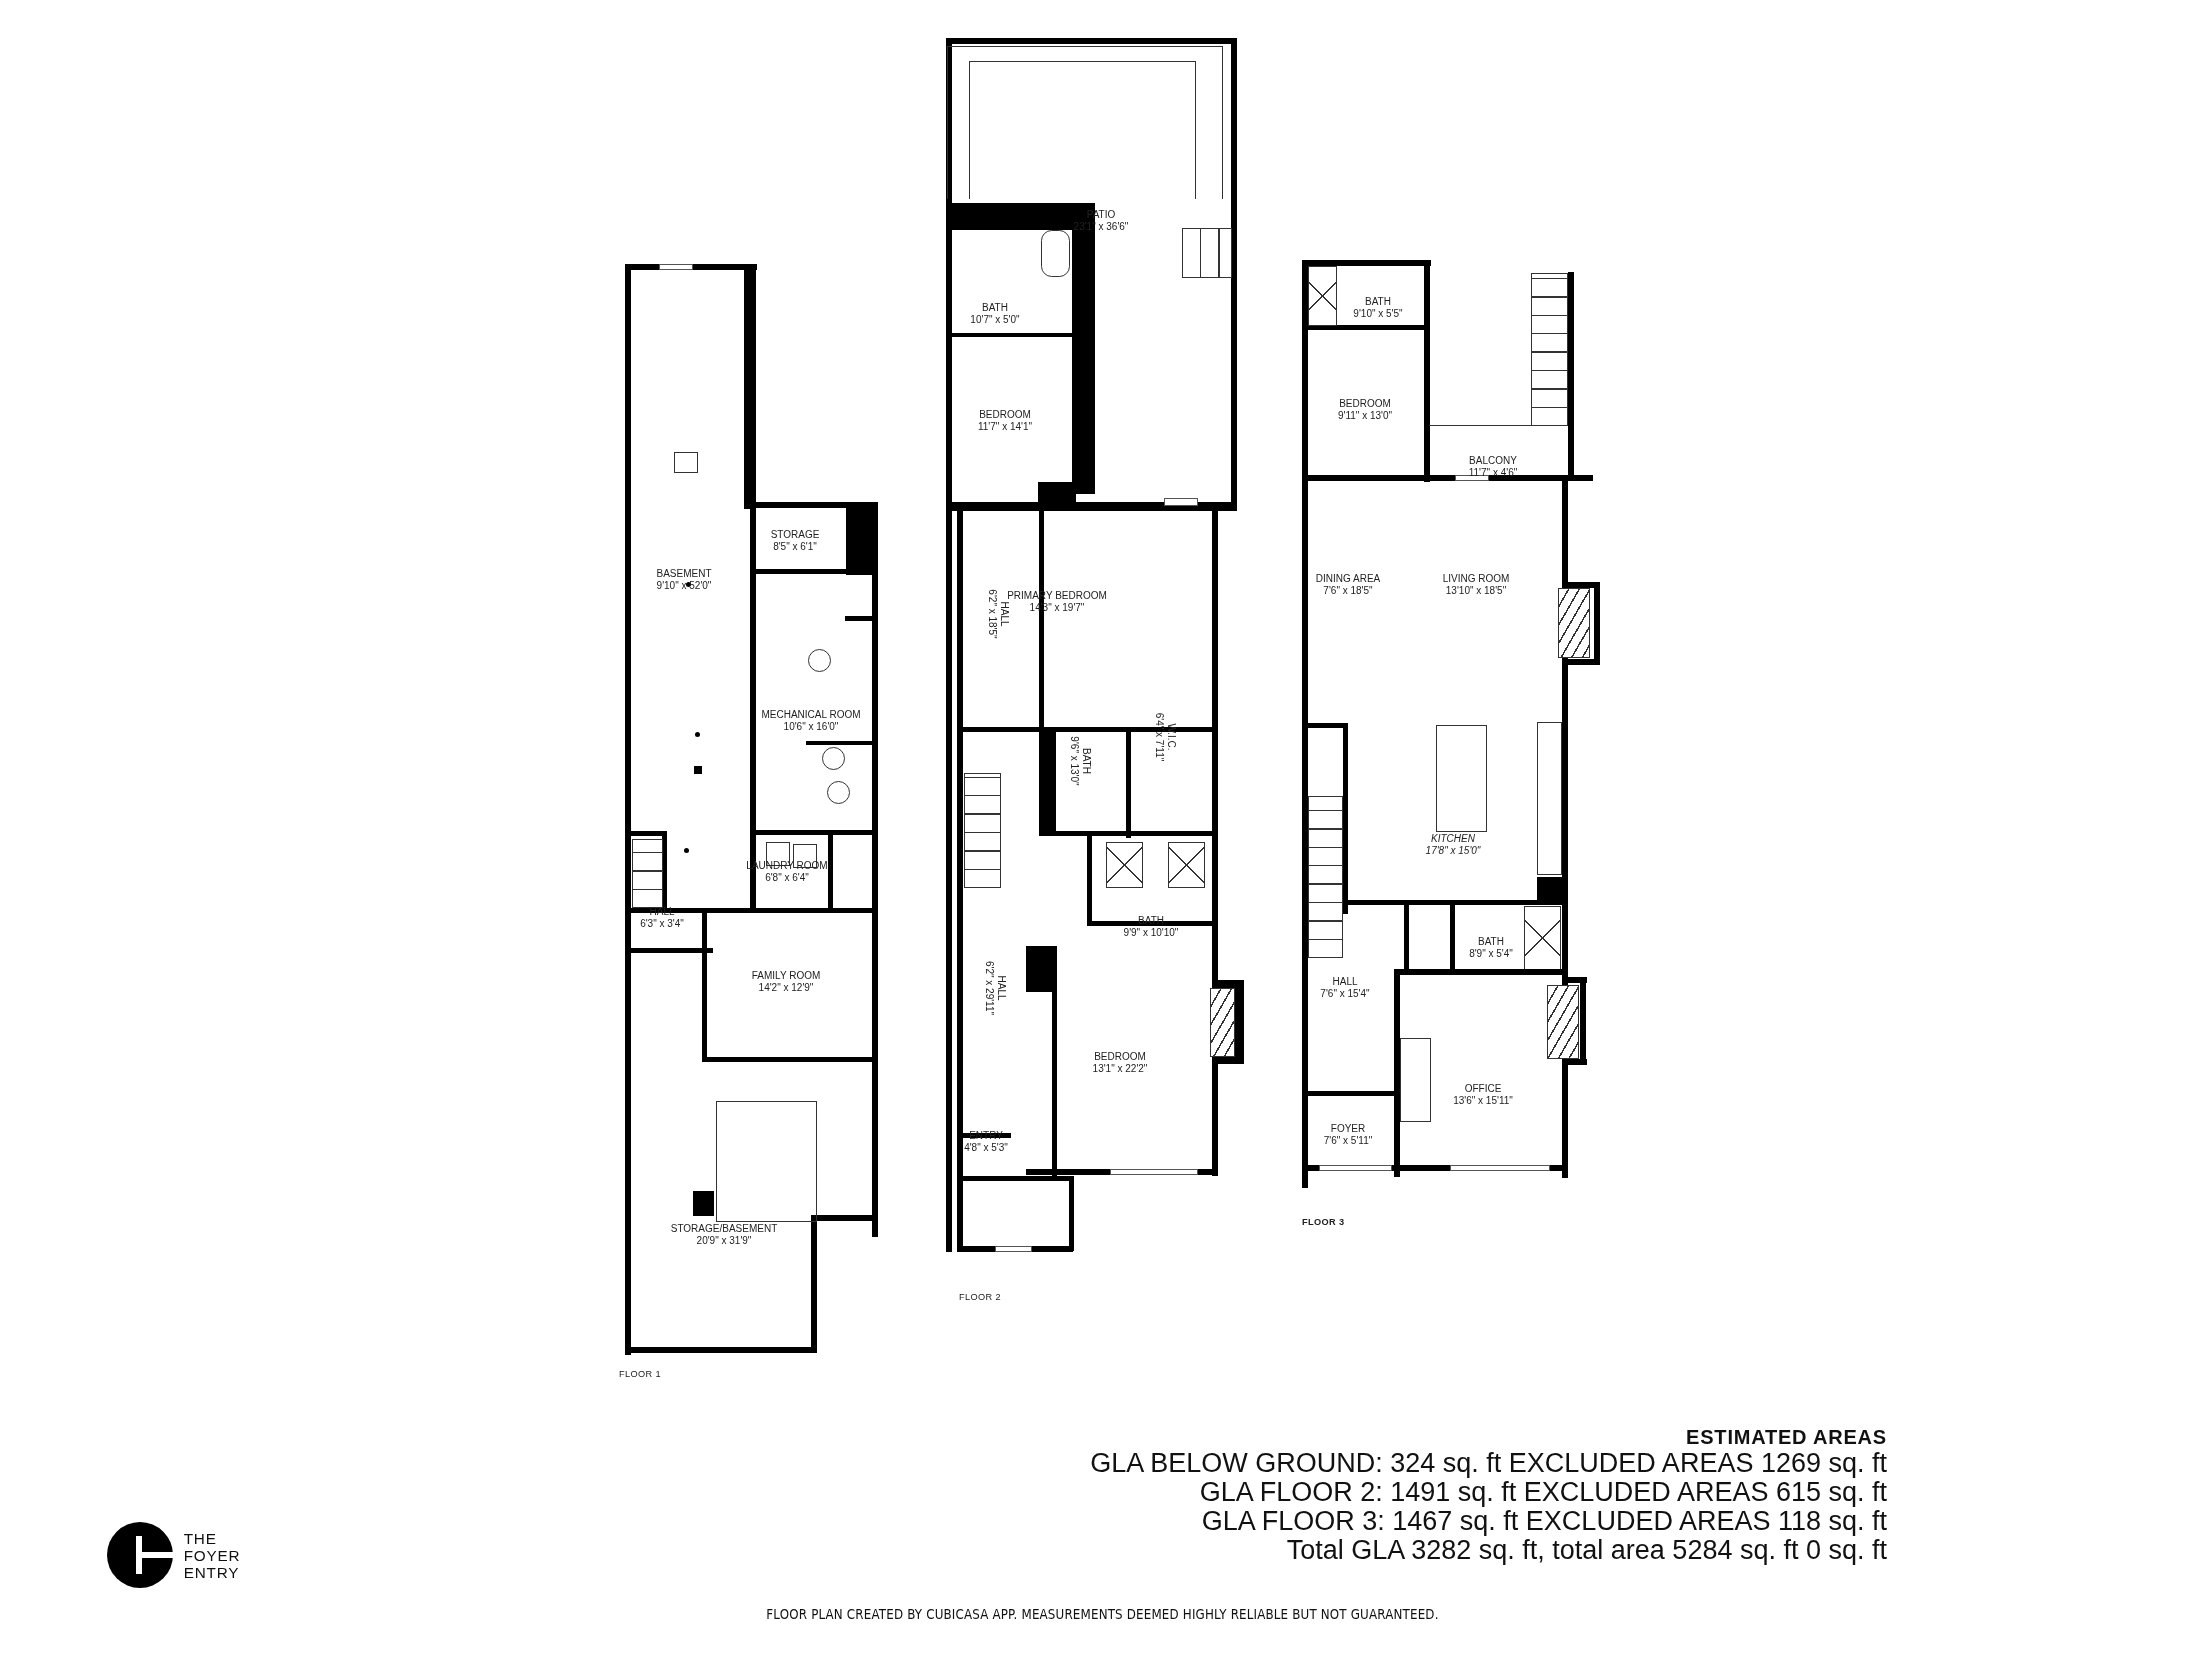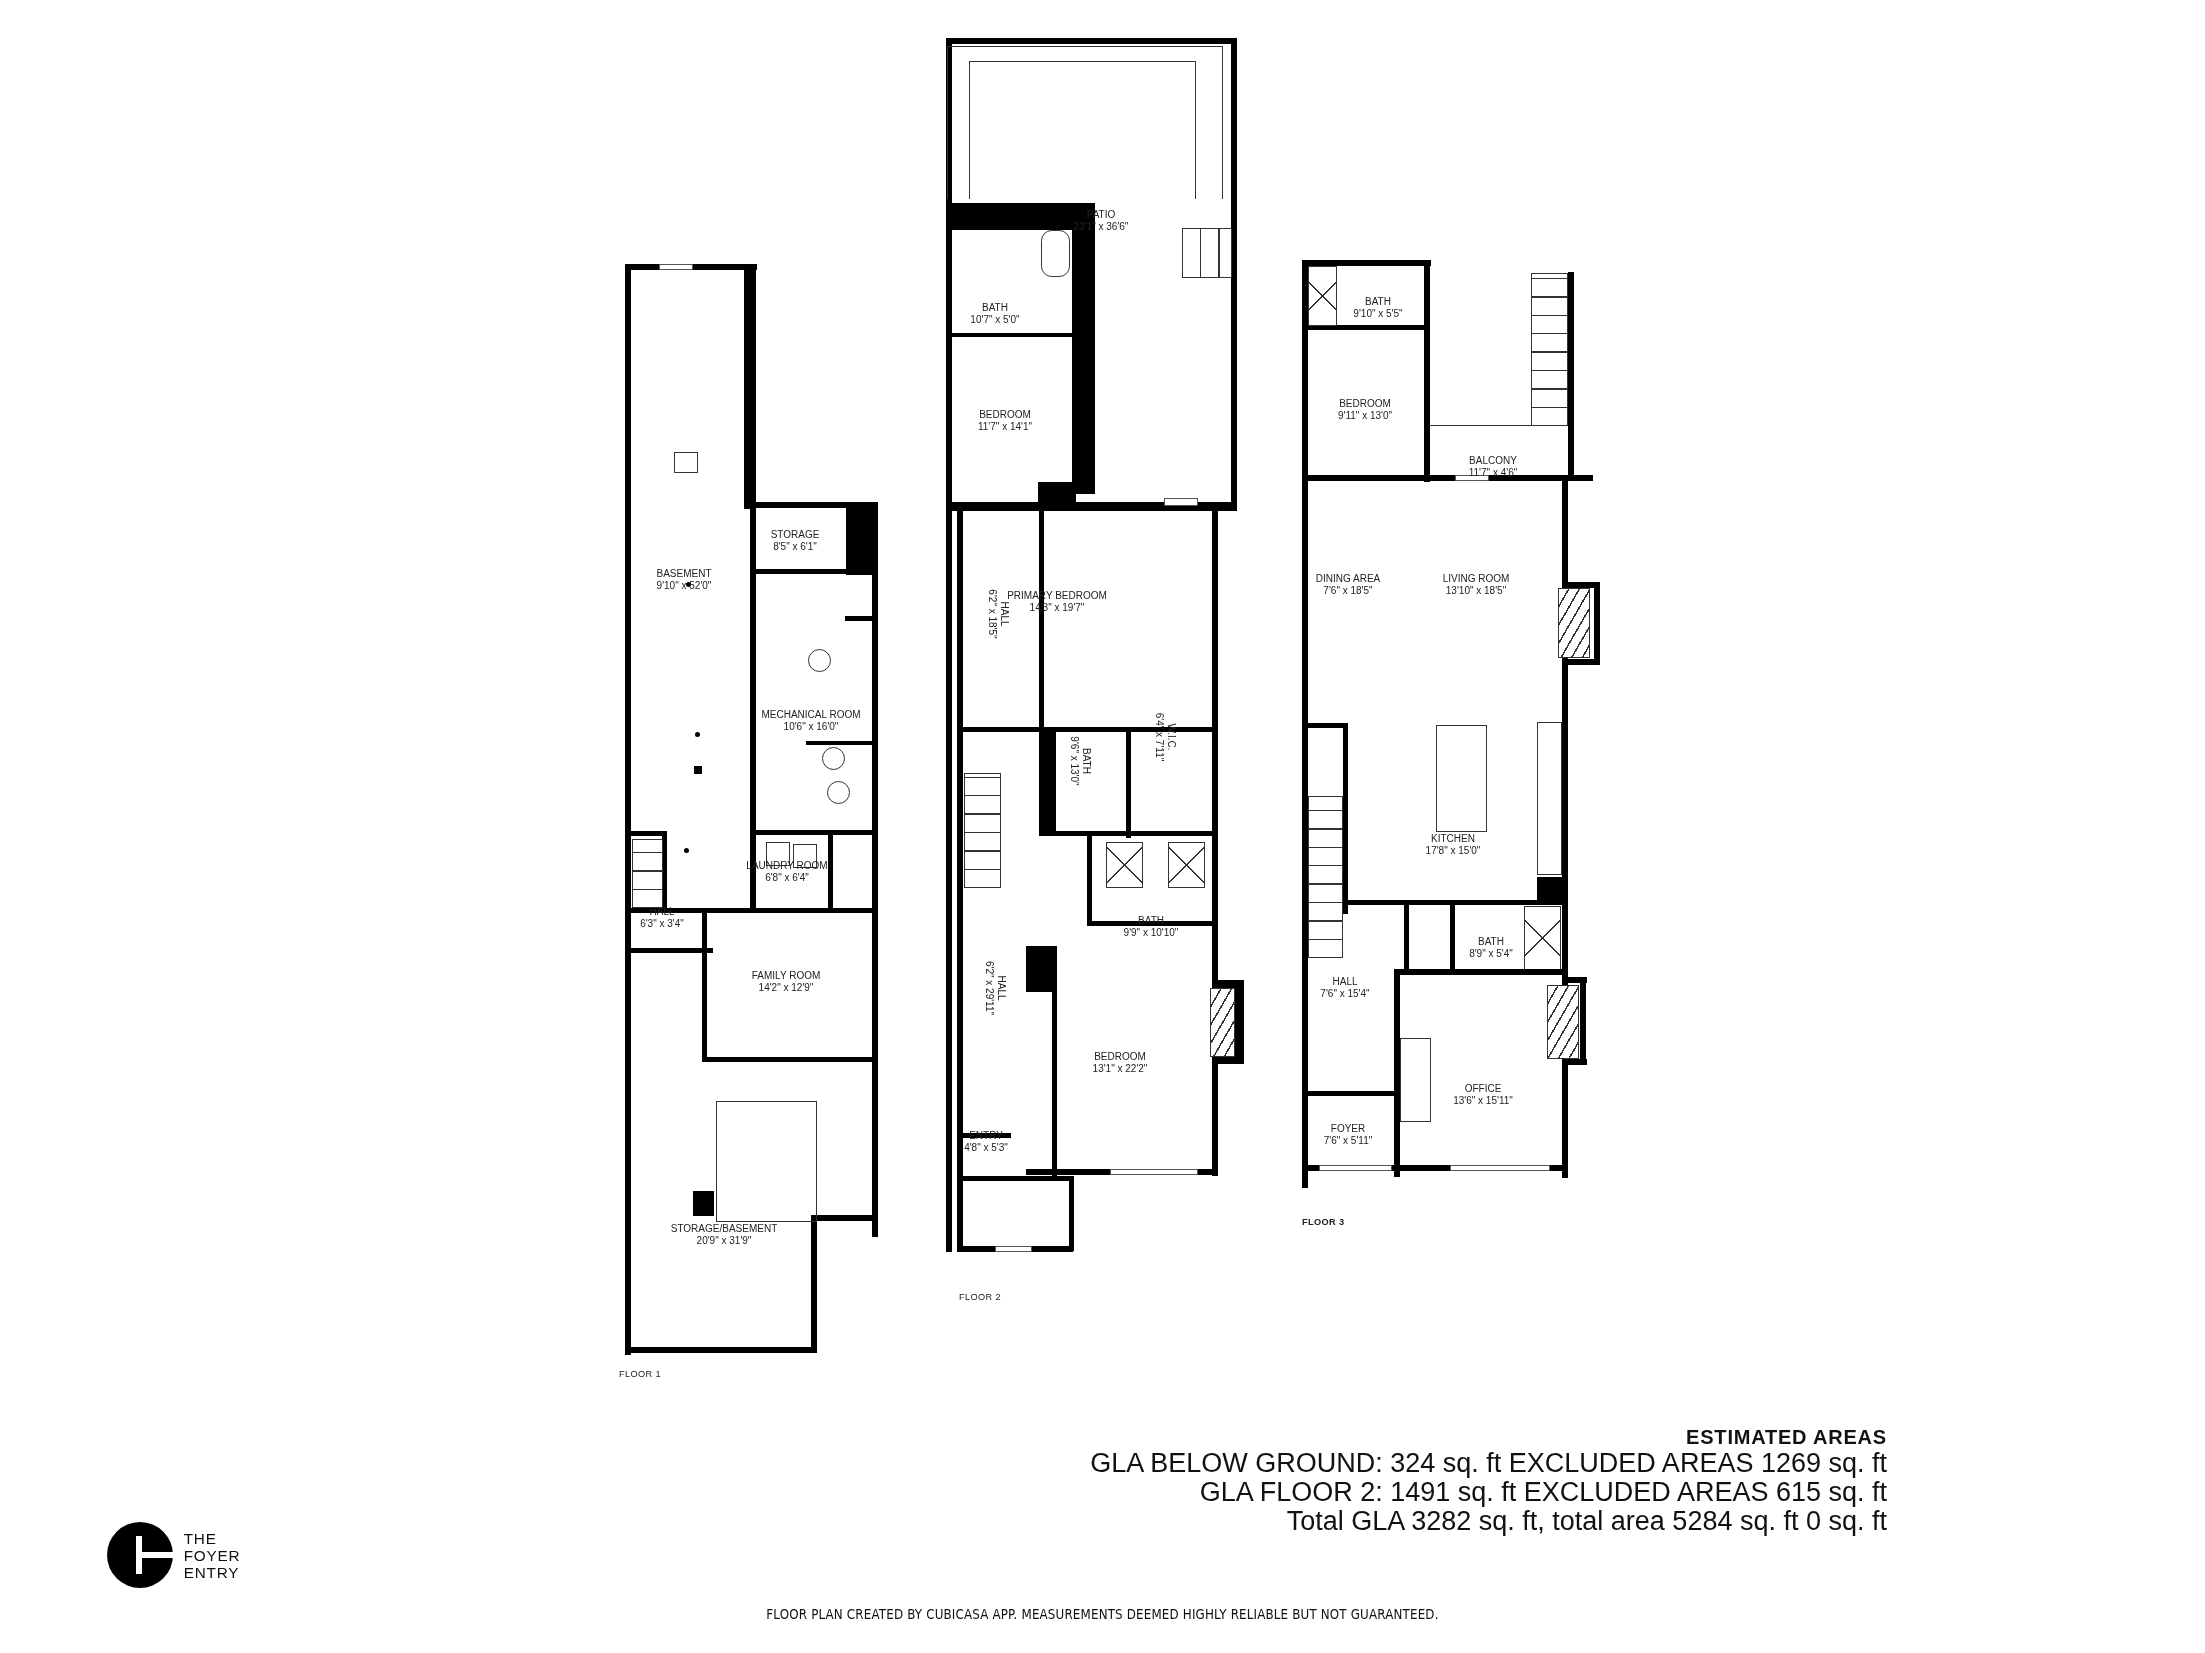--- a/index.html
+++ b/index.html
@@ -202,38 +202,39 @@
     <div class="room-label" style="left:1378px;top:308px;">
       <span>BATH</span><span class="dim">9'10" x 5'5"</span></div>
     <div class="room-label" style="left:1365px;top:410px;">
       <span>BEDROOM</span><span class="dim">9'11" x 13'0"</span></div>
     <div class="room-label" style="left:1493px;top:467px;">
       <span>BALCONY</span><span class="dim">11'7" x 4'6"</span></div>
     <div class="room-label" style="left:1348px;top:585px;">
       <span>DINING AREA</span><span class="dim">7'6" x 18'5"</span></div>
     <div class="room-label" style="left:1476px;top:585px;">
       <span>LIVING ROOM</span><span class="dim">13'10" x 18'5"</span></div>
-    <div class="room-label" style="left:1453px;top:845px;">
+    <div class="room-label" style="left:1453px;top:845px;font-style:italic;">
       <span>KITCHEN</span><span class="dim">17'8" x 15'0"</span></div>
     <div class="room-label" style="left:1491px;top:948px;">
       <span>BATH</span><span class="dim">8'9" x 5'4"</span></div>
     <div class="room-label" style="left:1345px;top:988px;">
       <span>HALL</span><span class="dim">7'6" x 15'4"</span></div>
     <div class="room-label" style="left:1483px;top:1067px;margin-top:28px;">
       <span>OFFICE</span><span class="dim">13'6" x 15'11"</span></div>
     <div class="room-label" style="left:1348px;top:1135px;">
       <span>FOYER</span><span class="dim">7'6" x 5'11"</span></div>
 
     <div class="floor-label" style="left:1302px;top:1217px;font-weight:bold;">FLOOR 3</div>
   </div>
 
   <div class="areas">
     <div class="title">ESTIMATED AREAS</div>
     <div class="line">GLA BELOW GROUND: 324 sq. ft EXCLUDED AREAS 1269 sq. ft</div>
     <div class="line">GLA FLOOR 2: 1491 sq. ft EXCLUDED AREAS 615 sq. ft</div>
+    <div class="line">GLA FLOOR 3: 1467 sq. ft EXCLUDED AREAS 118 sq. ft</div>
     <div class="line">Total GLA 3282 sq. ft, total area 5284 sq. ft 0 sq. ft</div>
   </div>
 
   <div class="disclaimer">FLOOR PLAN CREATED BY CUBICASA APP. MEASUREMENTS DEEMED HIGHLY RELIABLE BUT NOT GUARANTEED.</div>
 
   <div class="logo">
     <div class="logo-mark"></div>
     <div class="logo-text">
       <div>THE</div>
       <div>FOYER</div>

